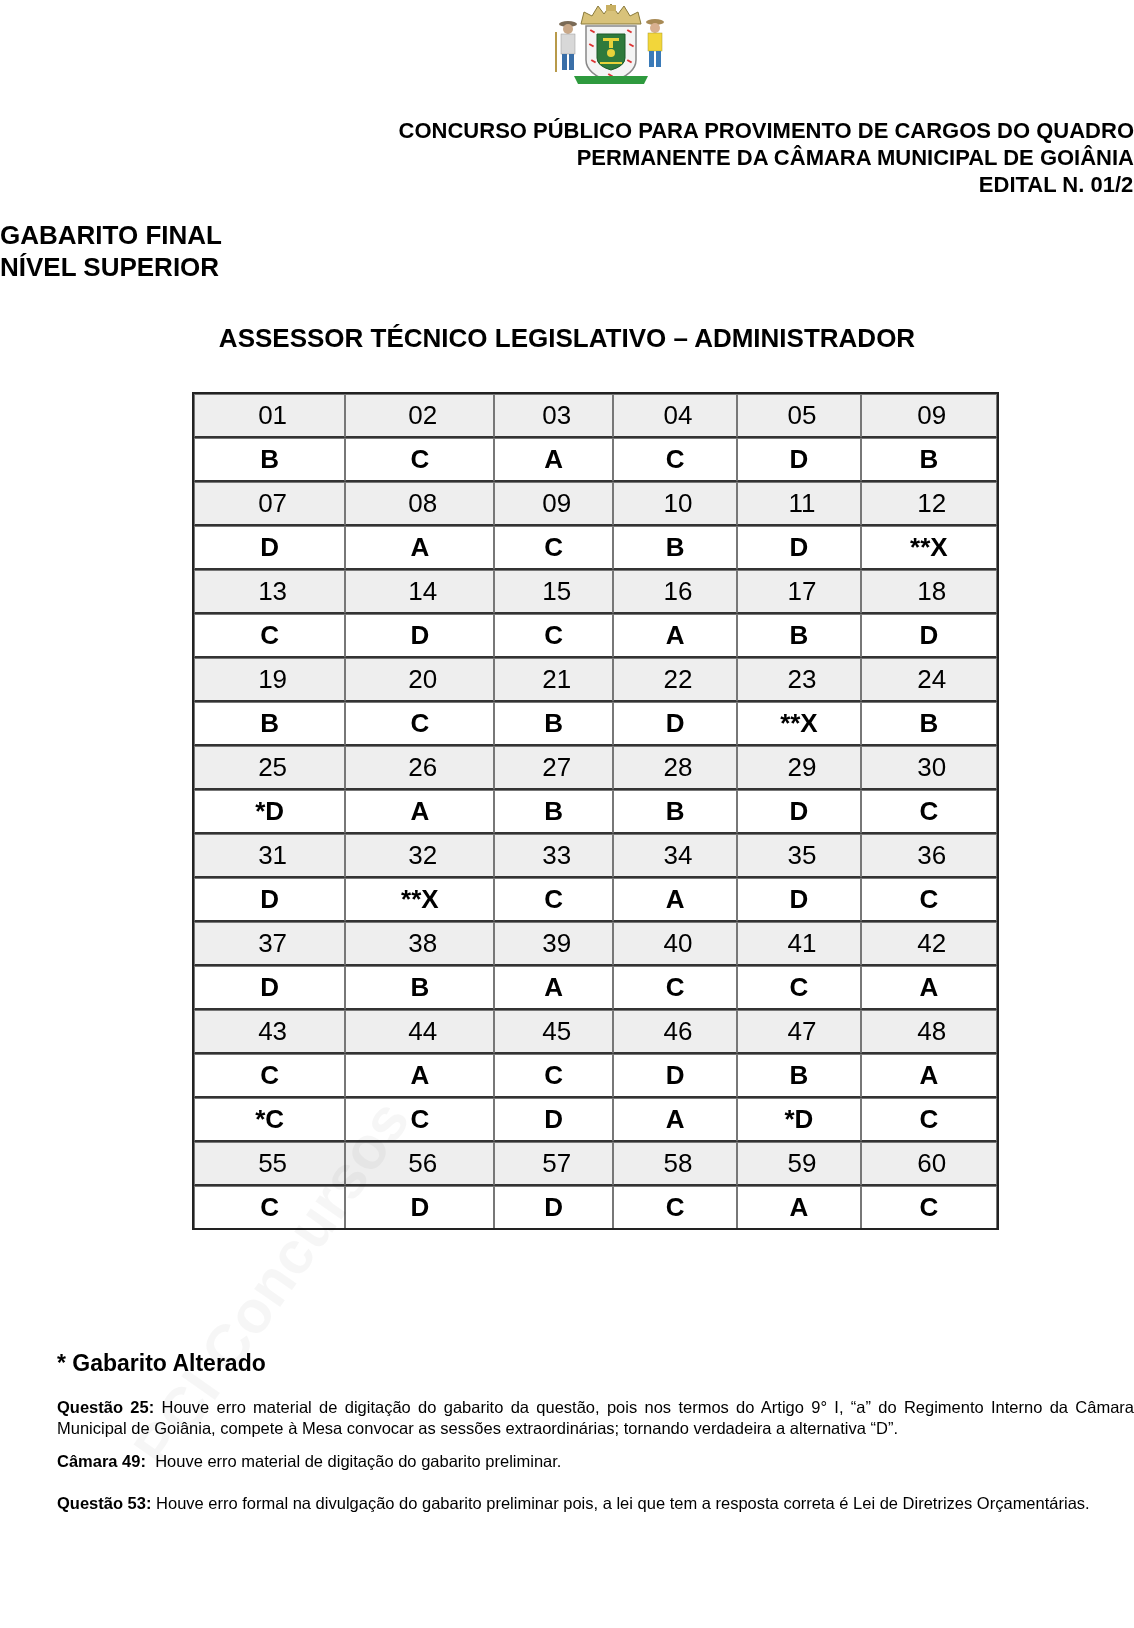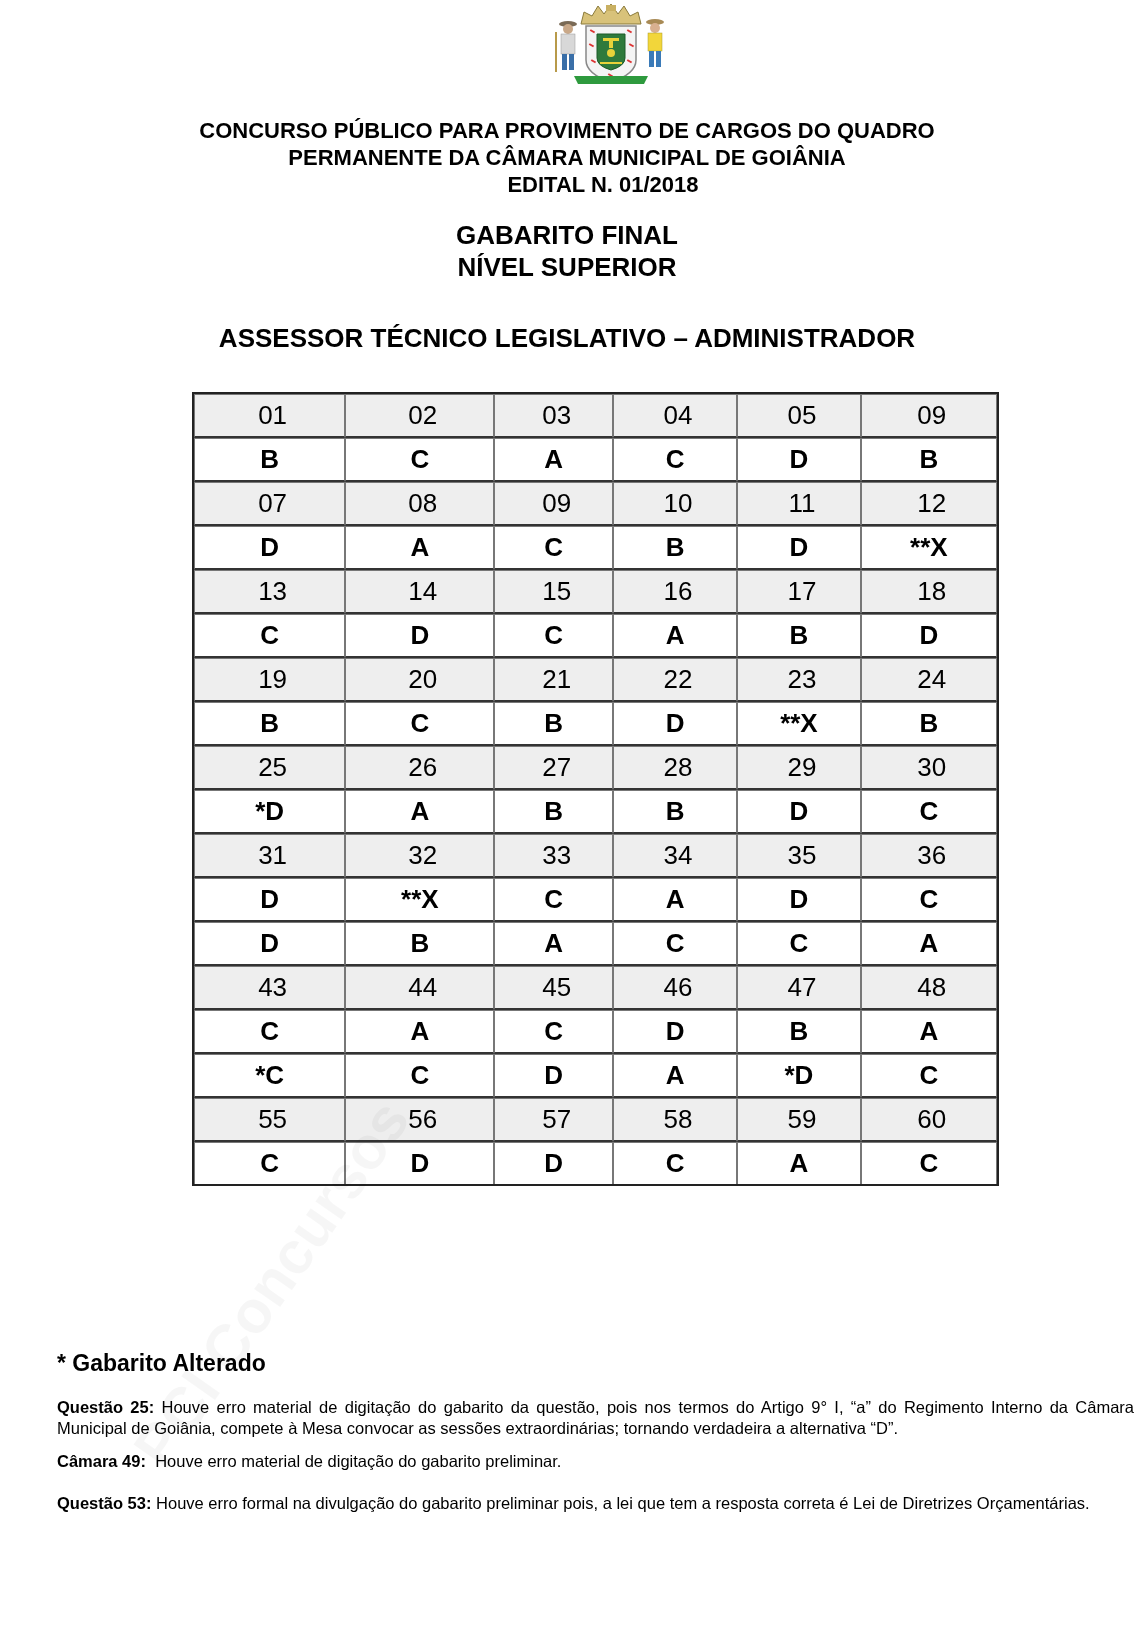--- a/index.html
+++ b/index.html
@@ -2,28 +2,28 @@
 <html><head>
 <meta charset="utf-8">
 <style>
   html, body { margin: 0; padding: 0; background: #ffffff; }
   body {
     width: 1134px; height: 1628px; position: relative; overflow: hidden;
     font-family: "Liberation Sans", sans-serif; color: #000;
   }
   .logo { position: absolute; left: 548px; top: 2px; width: 126px; height: 84px; }
   .hdr {
-    position: absolute; left: 0; width: 1134px; text-align: center;
+    position: absolute; left: 0; width: 1134px; text-align: right;
     font-weight: bold; font-size: 22px; line-height: 27px;
   }
   .hdr1 { top: 117px; }
   .hdr2 { top: 144px; }
   .hdr3 { top: 171px; padding-left: 36px; }
   .gab {
-    position: absolute; left: 0; width: 1134px; text-align: center;
+    position: absolute; left: 0; width: 1134px; 
     font-weight: bold; font-size: 26px; line-height: 33px;
   }
   .gab1 { top: 219px; }
   .gab2 { top: 251px; }
   .cargo {
     position: absolute; left: 0; width: 1134px; text-align: center;
     font-weight: bold; font-size: 26px; line-height: 33px; top: 322px;
   }
   table.key {
     position: absolute; left: 192px; top: 392px; width: 807px;
@@ -211,20 +211,28 @@
         <td>36</td>
       </tr>
       <tr class="ans">
         <td>D</td>
         <td>**X</td>
         <td>C</td>
         <td>A</td>
         <td>D</td>
         <td>C</td>
       </tr>
+      <tr class="num">
+        <td>37</td>
+        <td>38</td>
+        <td>39</td>
+        <td>40</td>
+        <td>41</td>
+        <td>42</td>
+      </tr>
       <tr class="ans">
         <td>D</td>
         <td>B</td>
         <td>A</td>
         <td>C</td>
         <td>C</td>
         <td>A</td>
       </tr>
       <tr class="num">
         <td>43</td>

